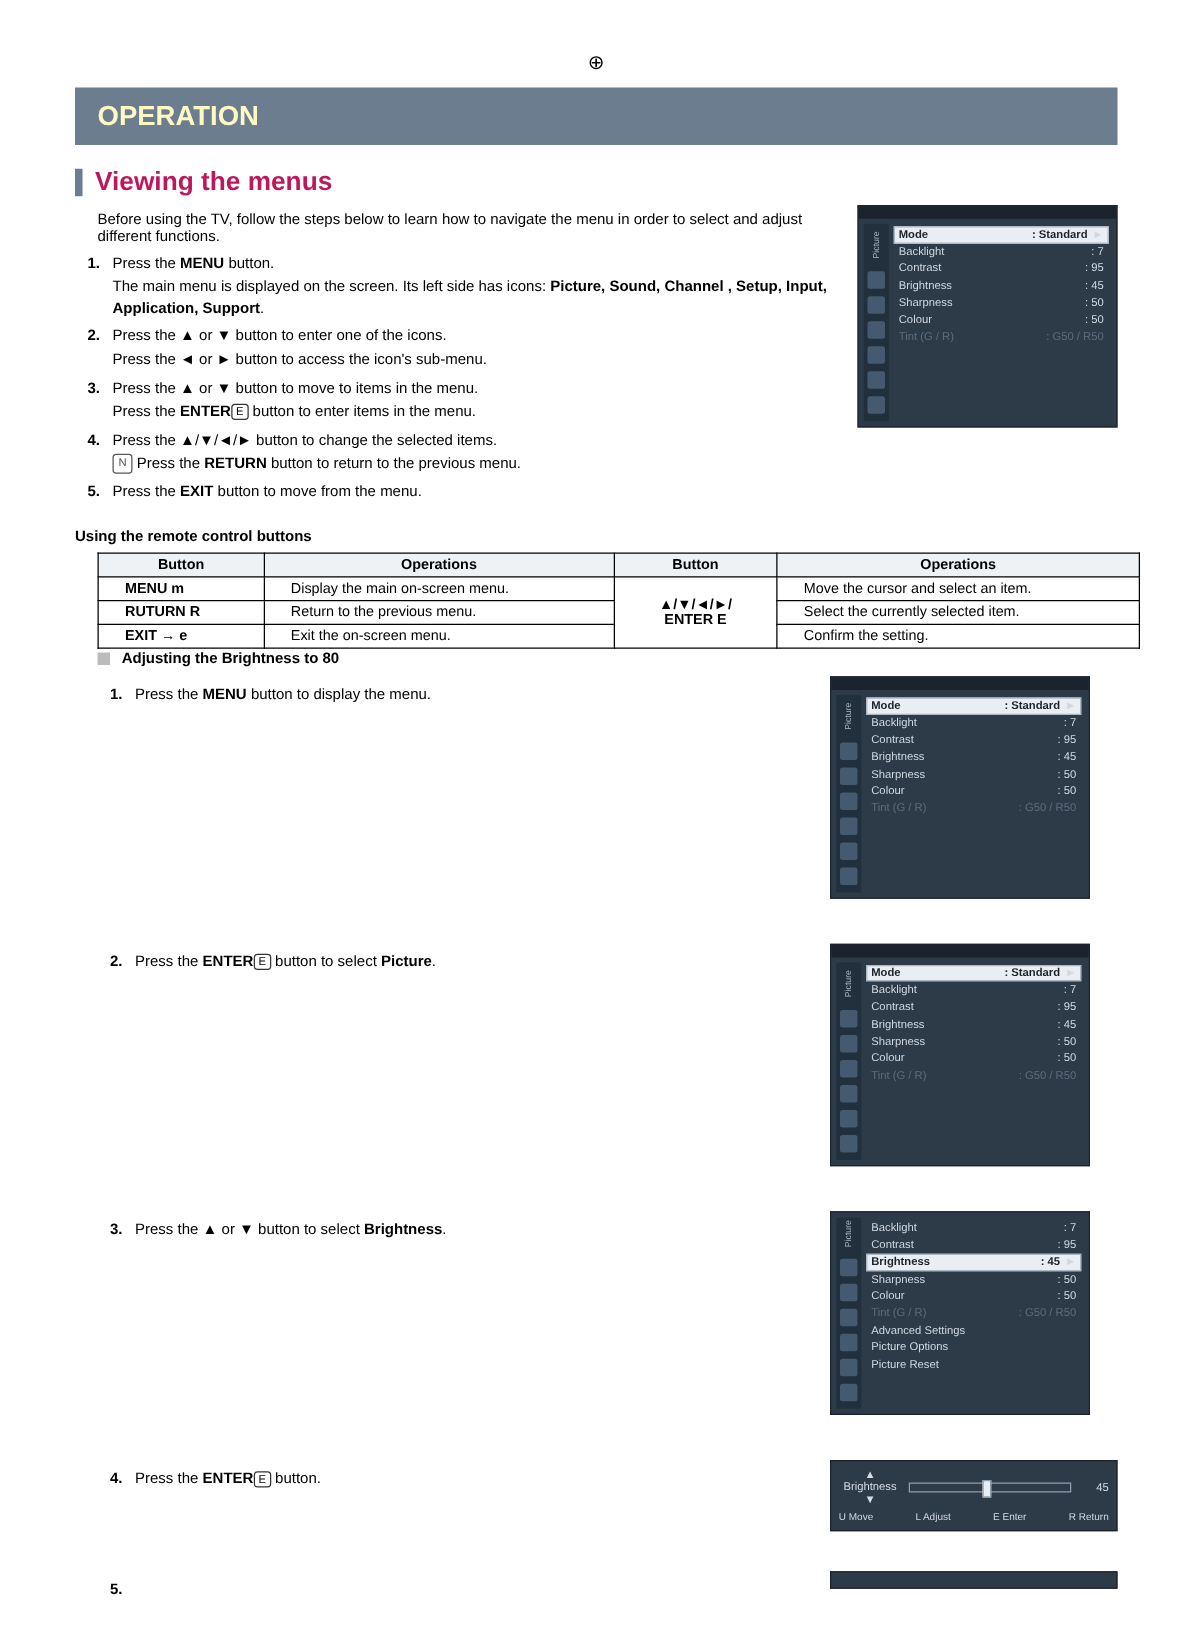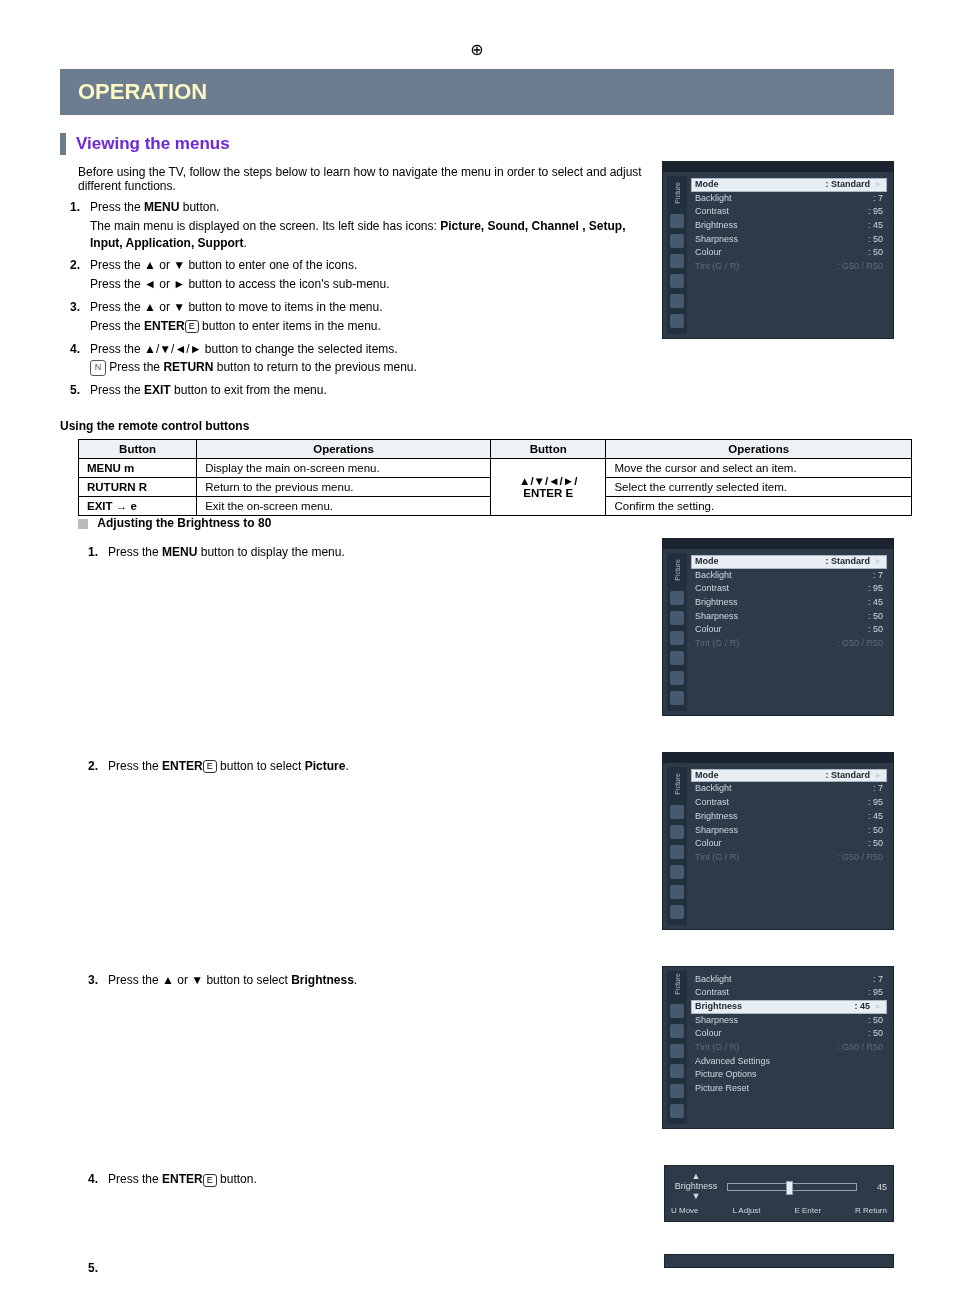--- a/index.html
+++ b/index.html
@@ -34,23 +34,23 @@
     align-items: center;
     gap: 10px;
     margin-bottom: 6px;
   }
   .head-marker {
     width: 6px;
     height: 22px;
     background: #6b7d8e;
   }
   .section-title {
-    font-size: 17px;
+    font-size: 21px;
     font-weight: bold;
-    color: #6d28d9;
+    color: #be185d;
   }
   .indent {
     margin-left: 18px;
   }
   p { margin: 4px 0; }
   ol.instr {
     list-style: none;
     padding: 0;
     margin: 6px 0;
   }
@@ -87,21 +87,21 @@
     font-weight: bold;
     margin: 14px 0 6px 0;
   }
   table.remote {
     border-collapse: collapse;
     width: 100%;
     font-size: 11.5px;
   }
   table.remote th, table.remote td {
     border: 1px solid #000;
-    padding: 3px 8px;
+    padding: 3px 21px;
     text-align: left;
   }
   table.remote th {
     background: #eef2f5;
     font-weight: bold;
     text-align:center;
   }
   table.remote td:first-child {
     text-align:left;
     font-weight:bold;
@@ -127,21 +127,21 @@
   }
   .leftcol { flex: 1 1 auto; min-width: 0; }
   .rightcol { flex: 0 0 200px; }
 
   
   .osd {
     background: #2d3a47;
     color: #d5dde4;
     font-size: 9px;
     border: 1px solid #1b242e;
-    width: 232px;
+    width: 208px;
     box-sizing:border-box;
     padding: 4px 4px 4px 4px;
     margin-bottom: 10px;
     position: relative;
   }
   .osd-header {
     height: 10px;
     background: #1b242e;
     margin: -4px -4px 4px -4px;
   }
@@ -303,21 +303,21 @@
           <li>
             <span class="num">4.</span>
             <span>Press the ▲/▼/◄/► button to change the selected items.</span>
             <div class="subnote" style="padding-left:0;">
               <span class="note-icon">N</span>
               <span>Press the </span><b>RETURN</b><span> button to return to the previous menu.</span>
             </div>
           </li>
           <li>
             <span class="num">5.</span>
-            <span>Press the </span><b>EXIT</b><span> button to exit from the menu.</span>
+            <span>Press the </span><b>EXIT</b><span> button to move from the menu.</span>
           </li>
         </ol>
       </div>
 
       <div class="rightcol">
 
         <div class="osd">
           <div class="osd-header"></div>
           <div class="osd-inner">
             <div class="osd-sidebar">

